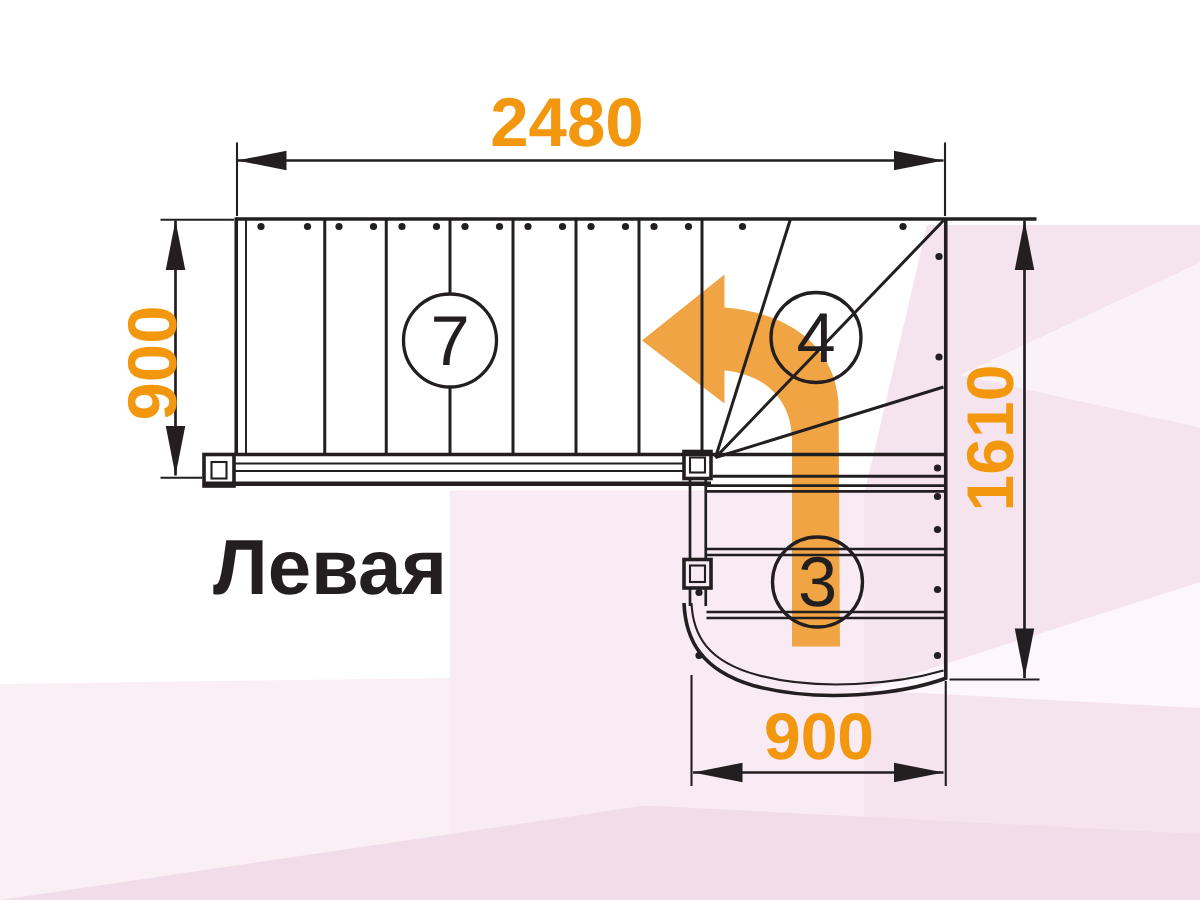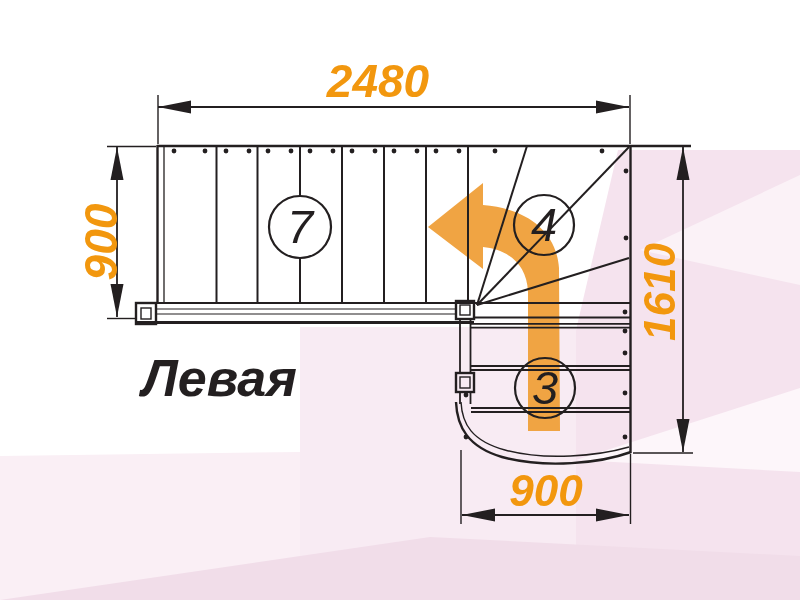--- a/index.html
+++ b/index.html
@@ -1,17 +1,17 @@
 <!DOCTYPE html>
 <html><head>
 <meta charset="utf-8">
 <style>
   html,body{margin:0;padding:0;background:#fff;}
   body{width:800px;height:600px;overflow:hidden;font-family:"Liberation Sans","DejaVu Sans",sans-serif;}
-  .stage{position:relative;width:800px;height:484px;font-style:italic;}
+  .stage{position:relative;width:800px;height:484px;}
   svg{display:block;}
   text{font-family:"Liberation Sans","DejaVu Sans",sans-serif;}
   .dim-text{font-weight:bold;}
   .step-num{font-weight:normal;}
   .variant{font-weight:bold;}
 </style>
 </head>
 <body>
 
 <div class="stage">

